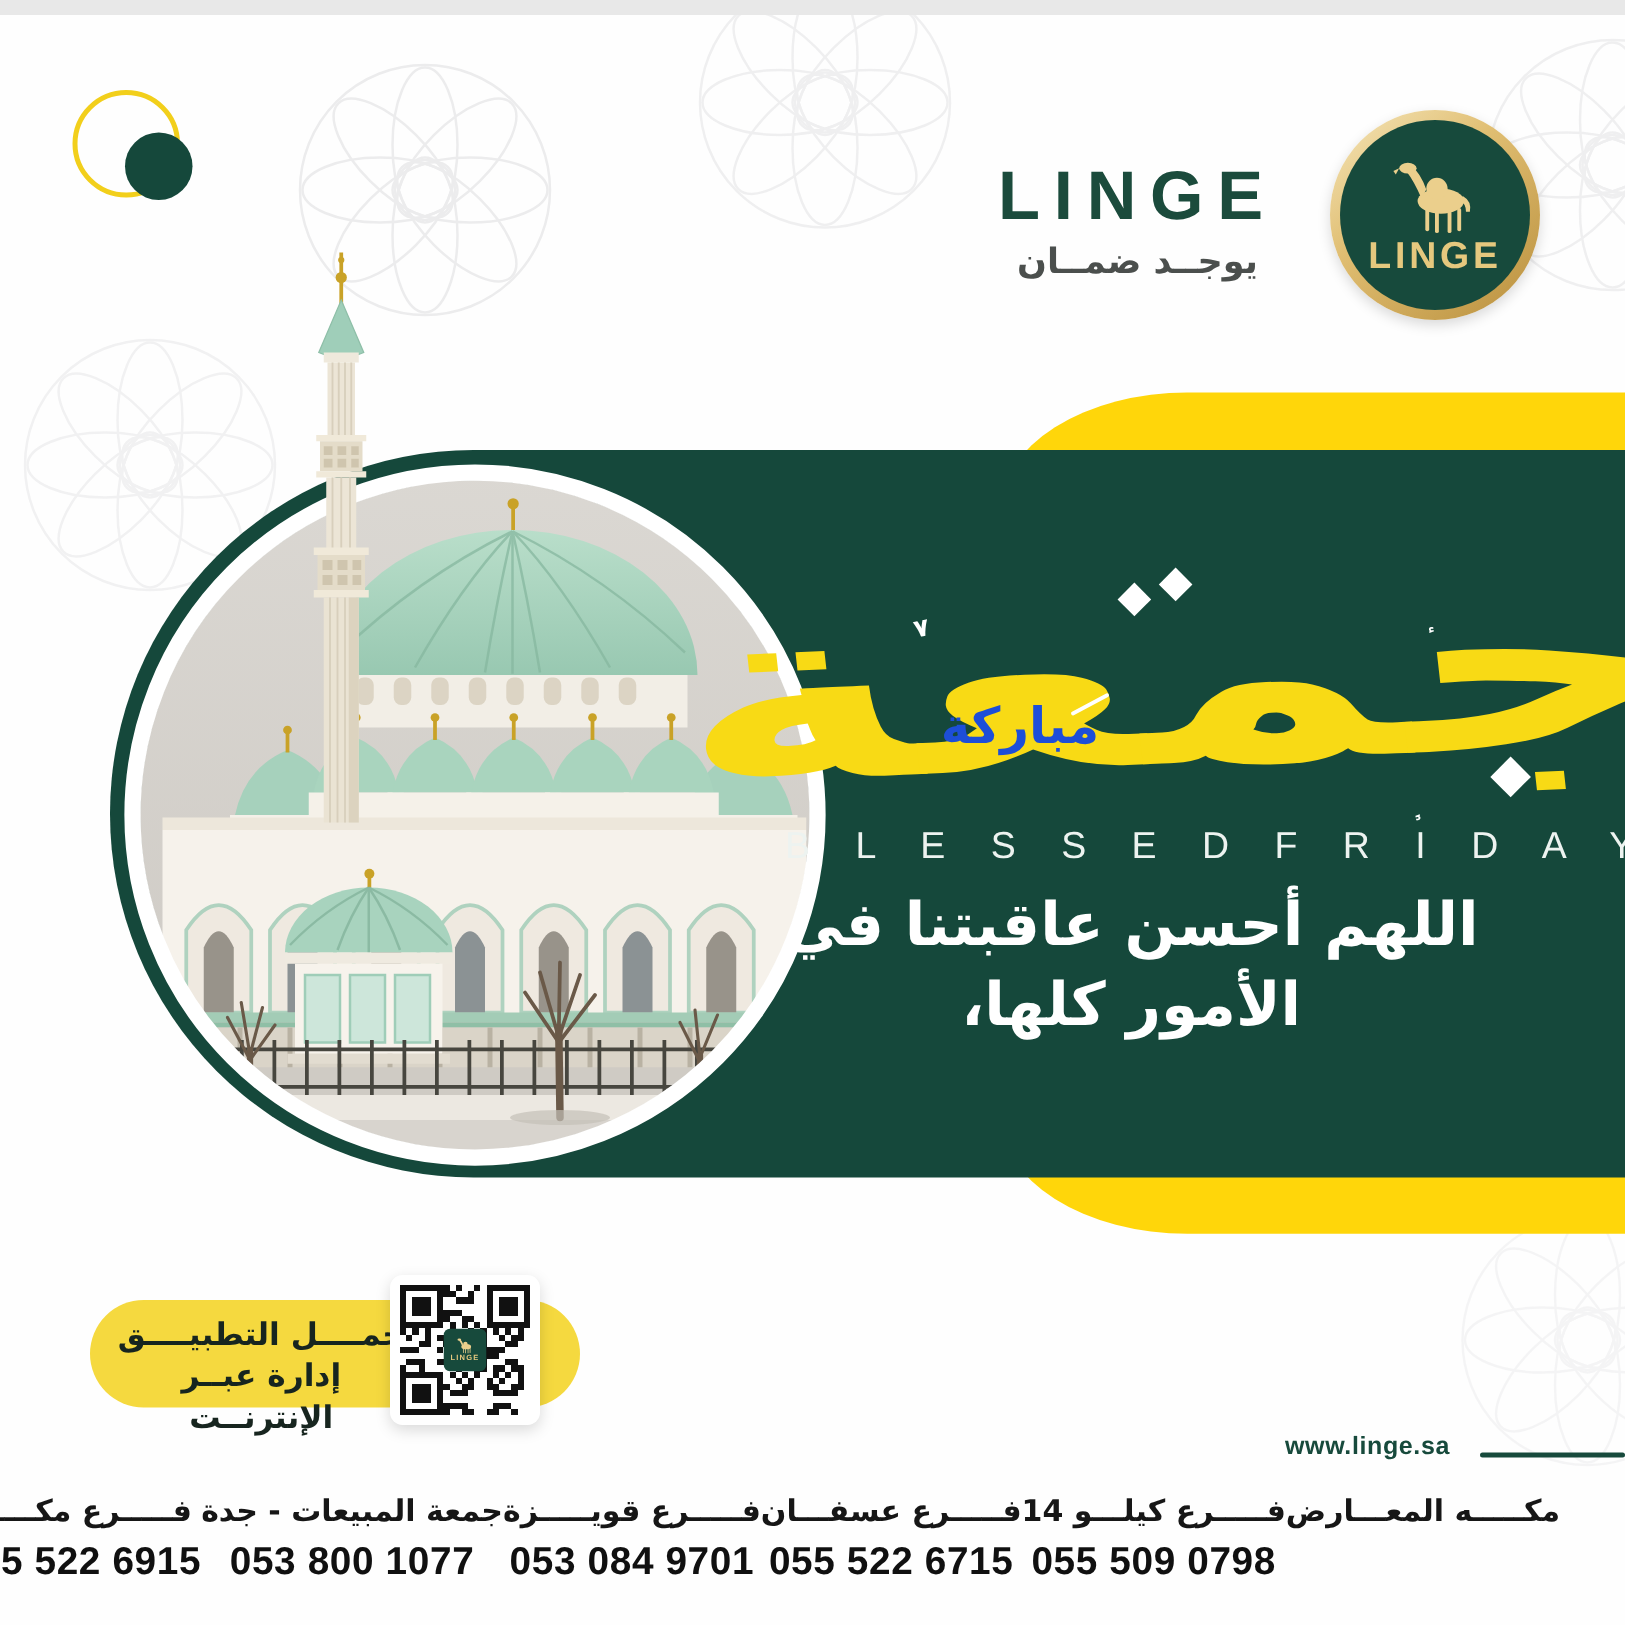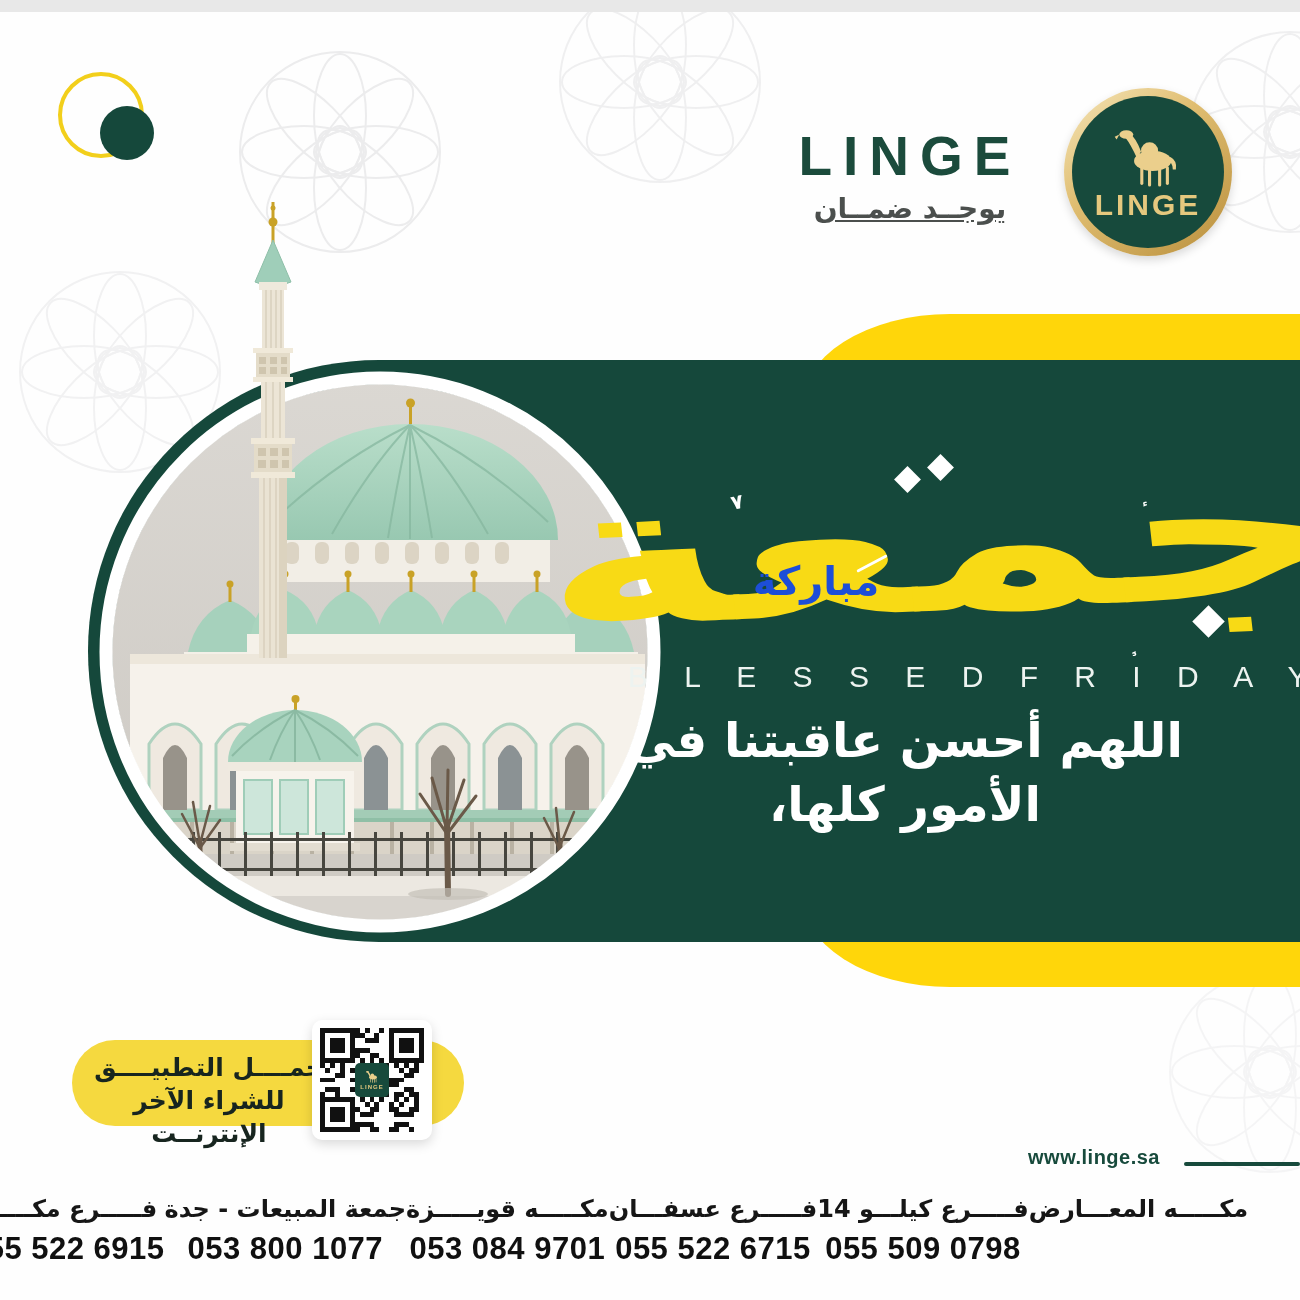--- a/index.html
+++ b/index.html
@@ -15,21 +15,21 @@
 
   
   .decor-ring{left:58px;top:60px;width:78px;height:78px;border:4px solid #F2CF1B;border-radius:50%;}
   .decor-dot{left:100px;top:94px;width:54px;height:54px;background:#15483B;border-radius:50%;}
 
   
   .wordmark{left:760px;top:112px;width:300px;text-align:center;
     font-family:"Liberation Sans",sans-serif;font-weight:700;font-size:55px;
     letter-spacing:11px;color:#1B4B3C;}
   .tagline{left:760px;top:180px;width:300px;text-align:center;direction:rtl;
-    font-size:28px;font-weight:700;color:#4B4F4D;letter-spacing:1px;text-decoration:underline;}
+    font-size:28px;font-weight:700;color:#4B4F4D;letter-spacing:1px;}
 
   .badge{left:1064px;top:76px;width:168px;height:168px;border-radius:50%;
     background:linear-gradient(140deg,#F6E7BC 0%,#E0BE72 40%,#B98F3C 100%);
     box-shadow:0 4px 10px rgba(0,0,0,.15);}
   .badge-inner{left:8px;top:8px;width:152px;height:152px;border-radius:50%;background:#174A3C;
     display:flex;flex-direction:column;align-items:center;justify-content:center;}
   .badge-camel{width:92px;height:62px;color:#EBCF8C;margin-top:2px;}
   .badge-text{font-family:"Liberation Sans",sans-serif;font-weight:700;font-size:30px;
     letter-spacing:3px;color:#E5C87E;line-height:1;margin-top:2px;}
 
@@ -422,21 +422,21 @@
   <div class="abs cal-slash"></div>
 
   <div class="abs blessed">B L E S S E D  F R I D A Y</div>
   <div class="abs dua">
     <div>اللهم أحسن عاقبتنا في الأمور كلها،</div>
   </div>
 
   <div class="abs pill">
     <div class="abs pill-text">
       <div>حمــــل التطبيــــق</div>
-      <div>للشراء الآخر الإنترنــت</div>
+      <div>إدارة عبــر الإنترنــت</div>
     </div>
   </div>
   <div class="abs qr-card">
     <svg id="qr-svg" viewBox="0 0 21 21" shape-rendering="crispEdges">
         <rect x="7" y="0" width="1" height="1" fill="#111"></rect>
         <rect x="9" y="0" width="1" height="1" fill="#111"></rect>
         <rect x="12" y="0" width="1" height="1" fill="#111"></rect>
         <rect x="7" y="1" width="1" height="1" fill="#111"></rect>
         <rect x="8" y="1" width="1" height="1" fill="#111"></rect>
         <rect x="11" y="1" width="1" height="1" fill="#111"></rect>
@@ -590,21 +590,21 @@
     </div>
     <div class="branch">
       <div class="branch-name">فـــــرع كيلـــو 14</div>
       <div class="branch-phone">055 509 0798</div>
     </div>
     <div class="branch">
       <div class="branch-name">فـــــرع عسفـــان</div>
       <div class="branch-phone">055 522 6715</div>
     </div>
     <div class="branch">
-      <div class="branch-name">مكـــــه قويـــــزة</div>
+      <div class="branch-name">فـــــرع قويـــــزة</div>
       <div class="branch-phone">053 084 9701</div>
     </div>
     <div class="branch">
       <div class="branch-name">جمعة المبيعات - جدة</div>
       <div class="branch-phone">053 800 1077</div>
     </div>
     <div class="branch">
       <div class="branch-name">فـــــرع مكـــــه</div>
       <div class="branch-phone">055 522 6915</div>
     </div>

